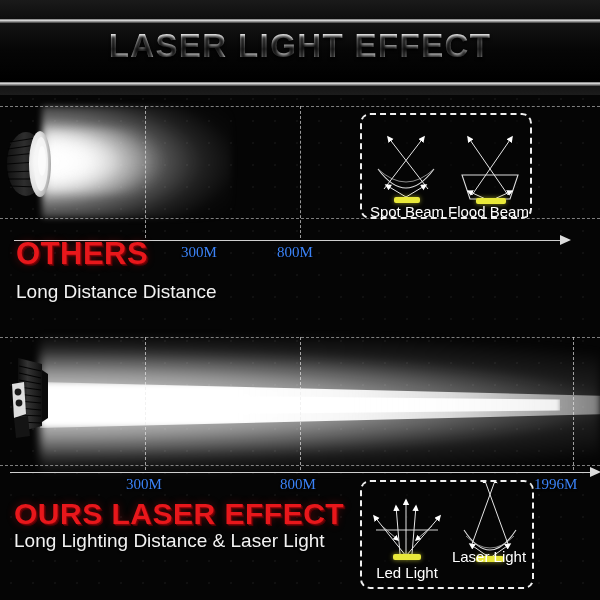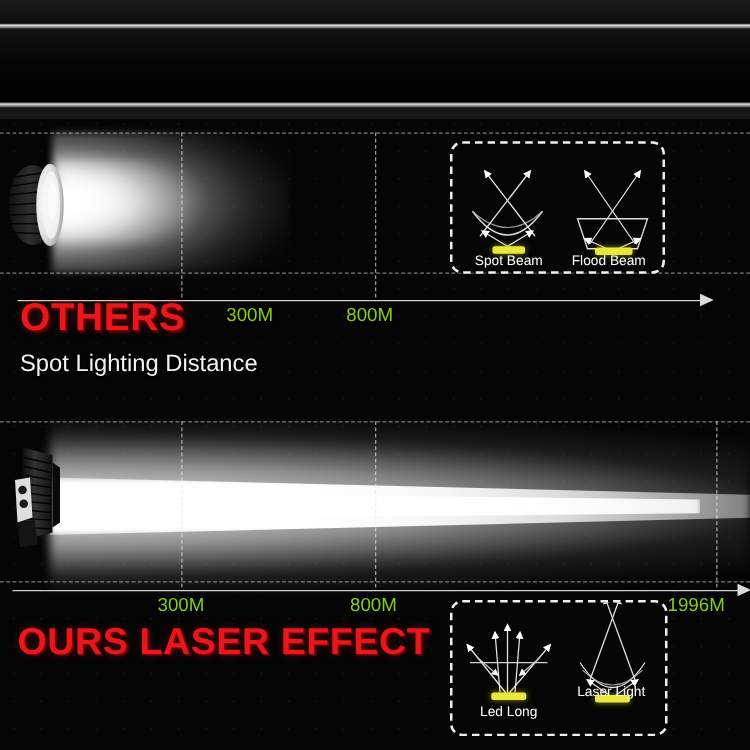--- a/index.html
+++ b/index.html
@@ -59,49 +59,50 @@
     clip-path:polygon(0% 0%, 100% 25%, 100% 75%, 0% 100%);filter:blur(2px);}
 
   
   .lamp-round{position:absolute;left:6px;top:128px;width:54px;height:72px;}
   .lamp-bar{position:absolute;left:8px;top:352px;width:44px;height:90px;}
 
   
   .axis{position:absolute;height:0;border-top:1px solid #cfcfcf;}
   .axis-arrow{position:absolute;width:0;height:0;
     border-top:5px solid transparent;border-bottom:5px solid transparent;border-left:11px solid #dcdcdc;}
-  .axis-label{position:absolute;color:#84cc16;font-size:15px;font-weight:normal;
-    font-family:Liberation Sans, sans-serif;text-shadow:0 1px 2px #000;white-space:nowrap;}
+  .axis-label{position:absolute;color:#3b82f6;font-size:15px;font-weight:normal;
+    font-family:Liberation Serif, serif;text-shadow:0 1px 2px #000;white-space:nowrap;}
 
   
   .cap-red{position:absolute;color:#e8171b;font-weight:bold;white-space:nowrap;
     font-family:"Liberation Sans",sans-serif;letter-spacing:.5px;
     text-shadow:1px 1px 0 #7a0407, 2px 2px 0 #4d0205, 0 0 8px rgba(232,23,27,.35);}
   .cap-white{position:absolute;color:#f2f2f2;white-space:nowrap;
     font-family:"Liberation Sans",sans-serif;text-shadow:0 1px 2px #000;}
 
   
   .inset{position:absolute;border:2px dashed #efefef;border-radius:10px;background:rgba(5,5,5,.55);}
-  .inset-label{position:absolute;color:#fff;font-size:11px;white-space:nowrap;
+  .inset-label{position:absolute;color:#fff;font-size:15px;white-space:nowrap;
     font-family:"Liberation Sans",sans-serif;text-align:center;}
   .diag{position:absolute;}
   .yellowbar{position:absolute;background:#e8e83a;border-radius:2px;box-shadow:0 0 5px rgba(232,232,58,.6);}
 </style>
 </head>
 <body>
 
 <div id="stage">
 
   <div class="dots"></div>
 
   <div class="header">
     <div class="hdr-inner"></div>
     <div class="hdr-bar top"></div>
     <div class="hdr-bar bot"></div>
   </div>
+  <div class="title">LASER LIGHT EFFECT</div>
 
   <div class="panel-rule" style="top:106px;"></div>
   <div class="panel-rule" style="top:218px;"></div>
 
   <div class="beam-top"></div>
   <div class="beam-top2"></div>
 
   <div class="lamp-round">
     <svg width="54" height="72" viewBox="0 0 54 72">
       <defs>
@@ -134,21 +135,21 @@
 
   <div class="vtick" style="left:145px;top:106px;height:132px;"></div>
   <div class="vtick" style="left:300px;top:106px;height:132px;"></div>
 
   <div class="axis" style="left:14px;top:240px;width:548px;"></div>
   <div class="axis-arrow" style="left:560px;top:235px;"></div>
   <div class="axis-label" style="left:181px;top:244px;">300M</div>
   <div class="axis-label" style="left:277px;top:244px;">800M</div>
 
   <div class="cap-red" style="left:16px;top:236px;font-size:31px;">OTHERS</div>
-  <div class="cap-white" style="left:16px;top:281px;font-size:19px;">Spot Lighting Distance</div>
+  <div class="cap-white" style="left:16px;top:281px;font-size:19px;">Long Distance Distance</div>
 
   <div class="inset" style="left:360px;top:113px;width:168px;height:102px;">
     <svg class="diag" style="left:0;top:0;" width="168" height="102" viewBox="0 0 168 102">
       <defs>
         <marker id="ah" markerWidth="7" markerHeight="7" refX="5" refY="3.2" orient="auto">
           <path d="M0,0 L6.5,3.2 L0,6.4 z" fill="#ffffff"></path>
         </marker>
       </defs>
 
       <path d="M16,54 Q44,92 72,54" stroke="#dcdcdc" stroke-width="1.1" fill="none"></path>
@@ -210,20 +211,21 @@
   <div class="vtick" style="left:300px;top:337px;height:133px;"></div>
   <div class="vtick" style="left:573px;top:337px;height:133px;"></div>
 
   <div class="axis" style="left:10px;top:472px;width:582px;"></div>
   <div class="axis-arrow" style="left:590px;top:467px;"></div>
   <div class="axis-label" style="left:126px;top:476px;">300M</div>
   <div class="axis-label" style="left:280px;top:476px;">800M</div>
   <div class="axis-label" style="left:534px;top:476px;">1996M</div>
 
   <div class="cap-red" style="left:14px;top:497px;font-size:30px;">OURS LASER EFFECT</div>
+  <div class="cap-white" style="left:14px;top:530px;font-size:19px;">Long Lighting Distance &amp; Laser Light</div>
 
   <div class="inset" style="left:360px;top:480px;width:170px;height:105px;">
     <svg class="diag" style="left:0;top:0;" width="170" height="105" viewBox="0 0 170 105">
       <defs>
         <marker id="ah2" markerWidth="7" markerHeight="7" refX="5" refY="3.2" orient="auto">
           <path d="M0,0 L6.5,3.2 L0,6.4 z" fill="#ffffff"></path>
         </marker>
       </defs>
 
       <line x1="14" y1="48" x2="76" y2="48" stroke="#d2d2d2" stroke-width="1"></line>
@@ -237,17 +239,17 @@
 
       <path d="M102,48 Q128,88 154,48" stroke="#dcdcdc" stroke-width="1.1" fill="none"></path>
       <path d="M104,54 Q128,78 152,54" stroke="#bdbdbd" stroke-width="0.9" fill="none" opacity="0.8"></path>
       <line x1="110" y1="62" x2="134" y2="-4" stroke="#e6e6e6" stroke-width="1" marker-end="url(#ah2)"></line>
       <line x1="146" y1="62" x2="122" y2="-4" stroke="#e6e6e6" stroke-width="1" marker-end="url(#ah2)"></line>
       <line x1="128" y1="76" x2="108" y2="62" stroke="#e6e6e6" stroke-width="1" marker-end="url(#ah2)"></line>
       <line x1="128" y1="76" x2="148" y2="62" stroke="#e6e6e6" stroke-width="1" marker-end="url(#ah2)"></line>
     </svg>
     <div class="yellowbar" style="left:31px;top:72px;width:28px;height:6px;"></div>
     <div class="yellowbar" style="left:114px;top:74px;width:28px;height:6px;"></div>
-    <div class="inset-label" style="left:6px;top:82px;width:78px;">Led Long</div>
+    <div class="inset-label" style="left:6px;top:82px;width:78px;">Led Light</div>
     <div class="inset-label" style="left:88px;top:66px;width:78px;">Laser Light</div>
   </div>
 
 </div>
 
 </body></html>

